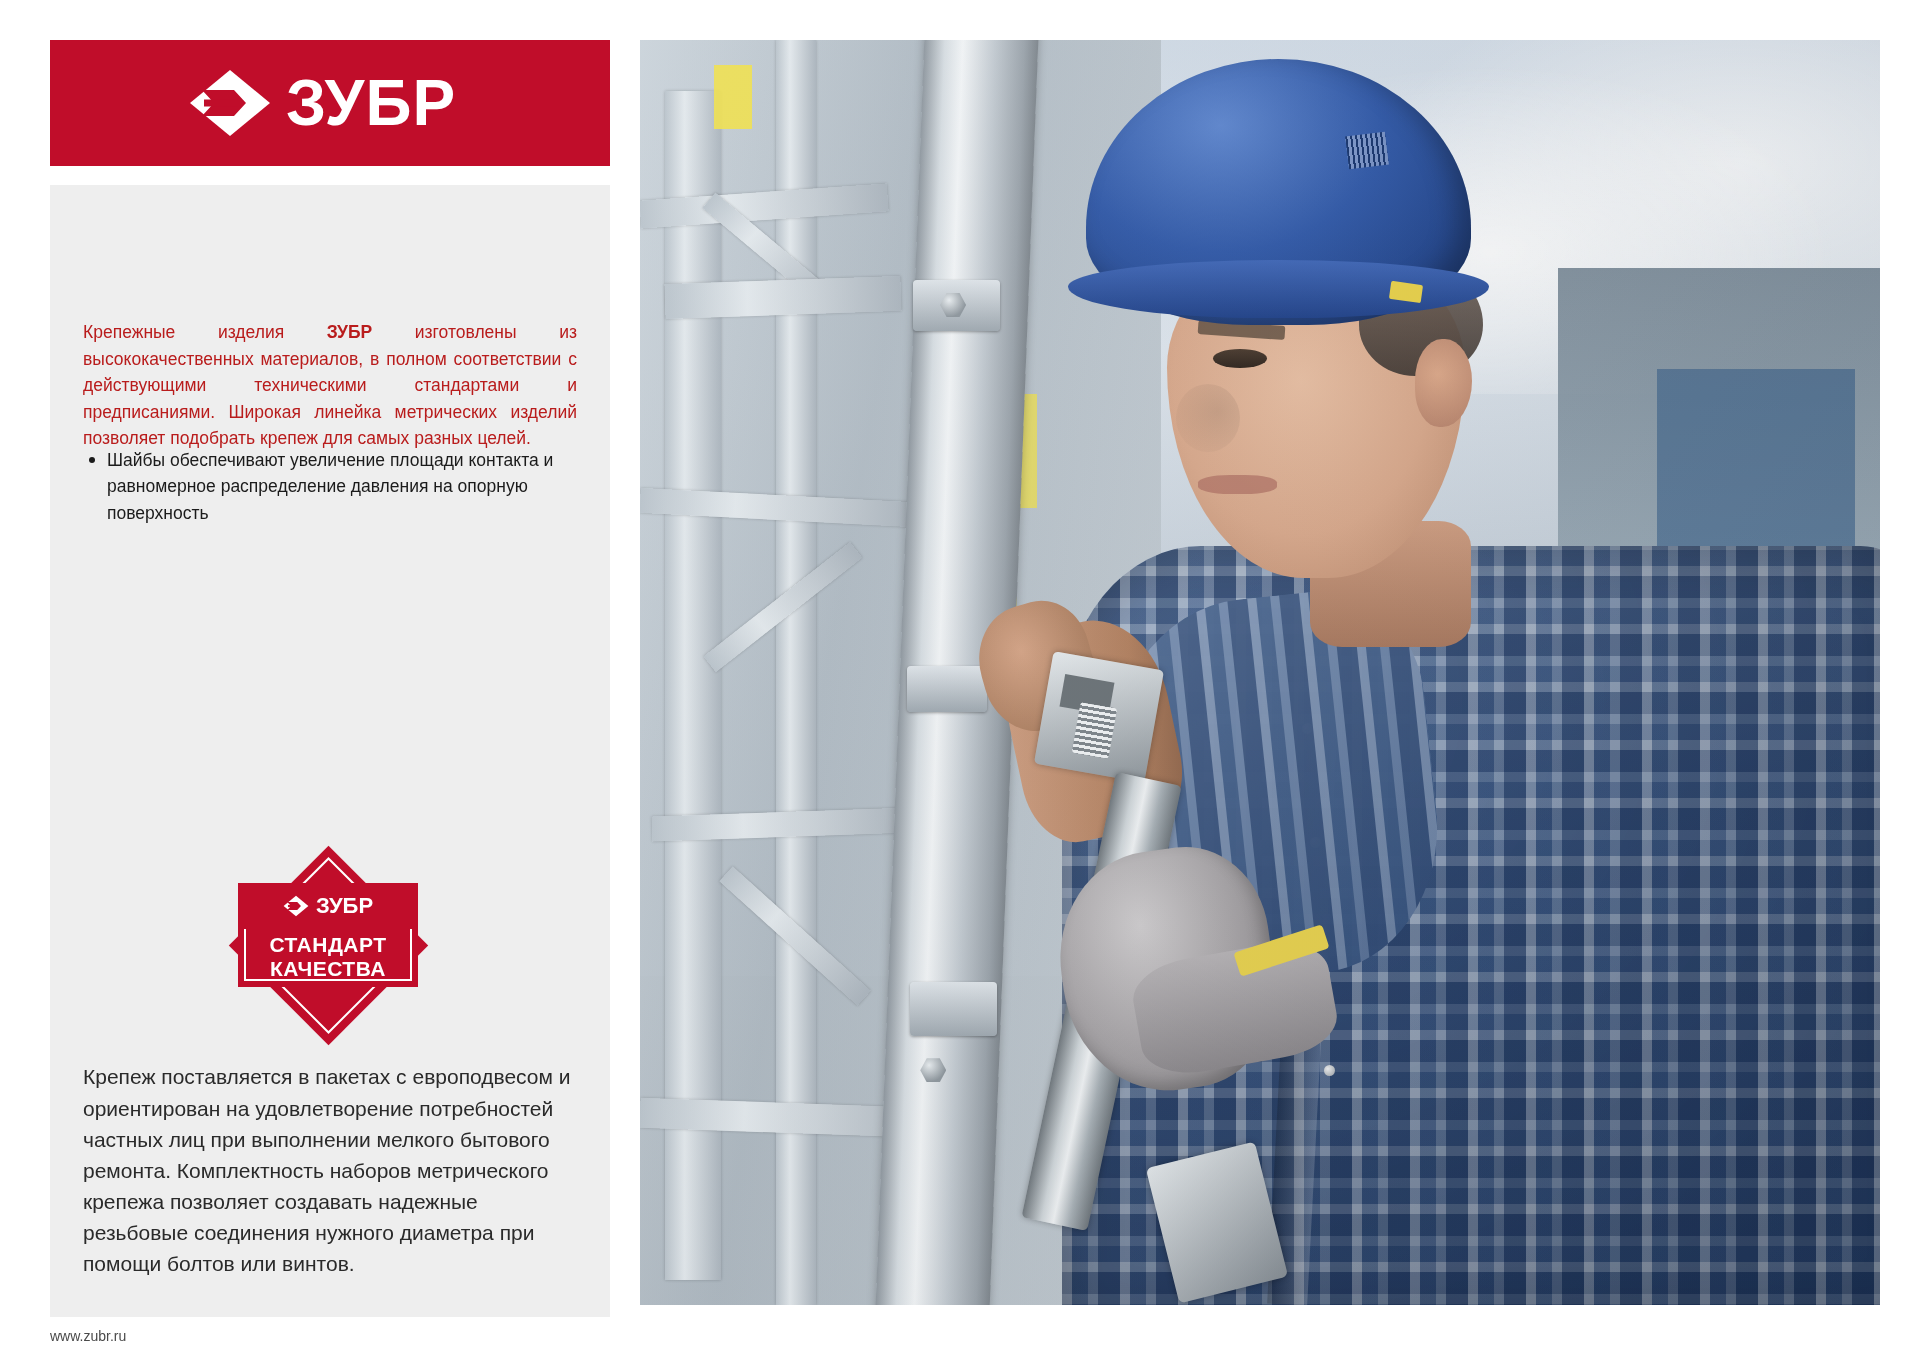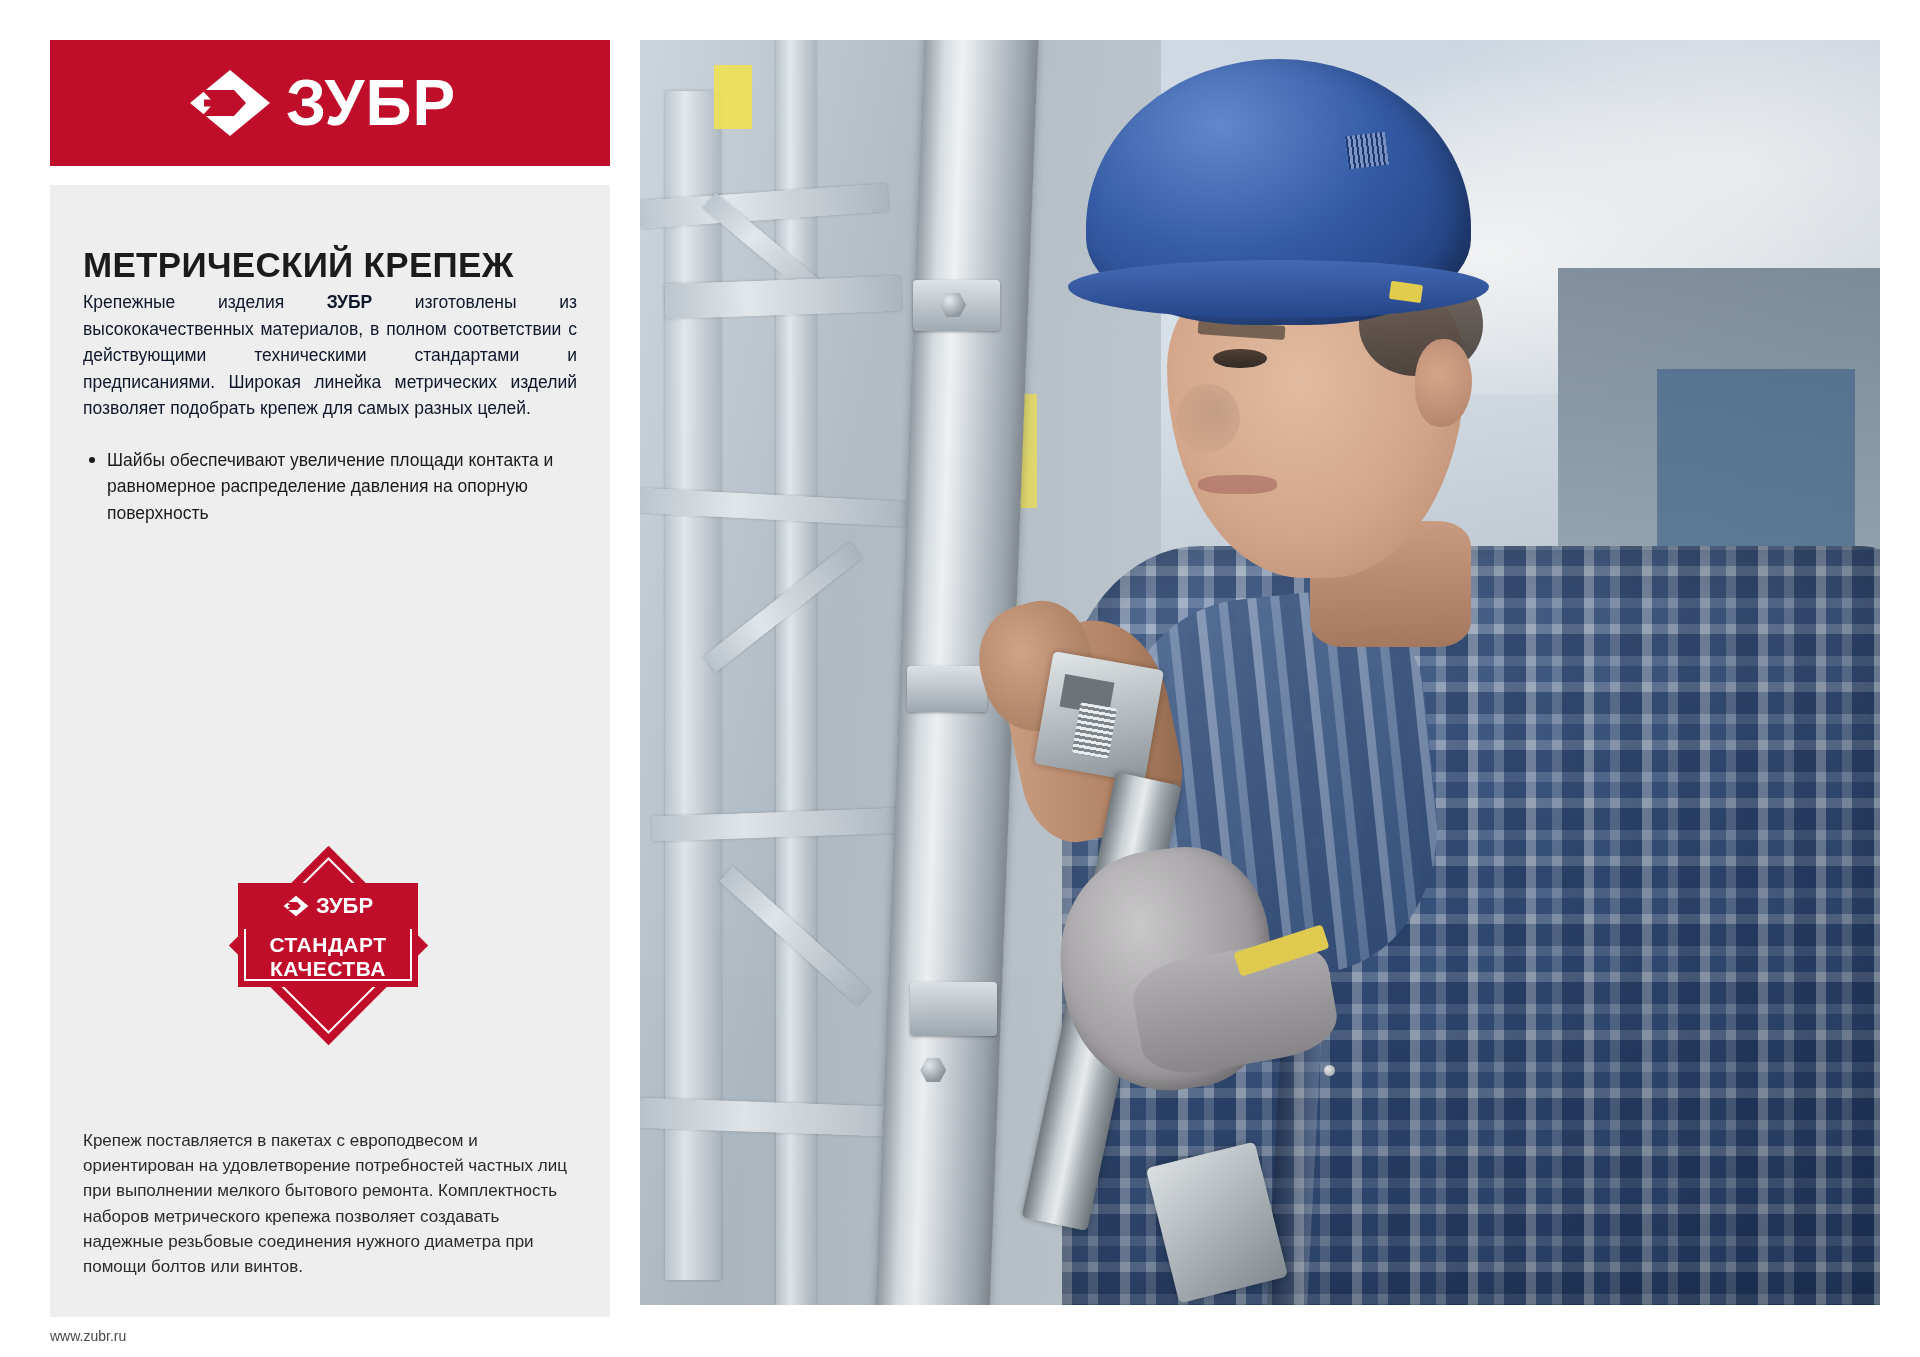--- a/index.html
+++ b/index.html
@@ -74,25 +74,25 @@
     top: 60px;
     font-size: 35px;
     font-weight: bold;
     color: #1b1b1b;
     letter-spacing: 0.3px;
   }
 
   .intro {
     position: absolute;
     left: 33px;
-    top: 104px;
+    top: 134px;
     width: 494px;
     font-size: 17.5px;
     line-height: 1.52;
-    color: #0f172a;
+    color: #b91c1c;
     text-align: justify;
   }
   .intro b { font-weight: bold; }
 
   .bullets {
     position: absolute;
     left: 33px;
     top: 262px;
     width: 500px;
   }
@@ -191,21 +191,21 @@
     font-weight: bold;
     line-height: 1.12;
     letter-spacing: 0.5px;
   }
 
   .footnote {
     position: absolute;
     left: 33px;
     bottom: 38px;
     width: 500px;
-    font-size: 17px;
+    font-size: 21px;
     line-height: 1.48;
     color: #2a2a2a;
   }
 
   .site-url {
     position: absolute;
     left: 0;
     top: 1288px;
     font-size: 14px;
     color: #4a4a4a;
@@ -548,21 +548,20 @@
             <path d="M14 22 H46 L58 35 L46 48 H14 L26 35 Z" fill="#c00d2a"></path>
             <rect x="16" y="31.5" width="34" height="7" fill="#c00d2a"></rect>
           </svg>
         </span>
         <span class="logo-word">ЗУБР</span>
       </div>
     </div>
 
     <div class="info-panel">
 
-      <h1 class="heading">МЕТРИЧЕСКИЙ КРЕПЕЖ</h1>
 
       <p class="intro">
         <span>Крепежные изделия </span><b>ЗУБР</b><span> изготовлены из высококачественных материалов, в полном соответствии с действующими техническими стандартами и предписаниями. Широкая линейка метрических изделий позволяет подобрать крепеж для самых разных целей.</span>
       </p>
 
       <div class="bullets">
         <div class="bullet">Шайбы обеспечивают увеличение площади контакта и равномерное распределение давления на опорную поверхность</div>
       </div>
 
       <div class="seal">

